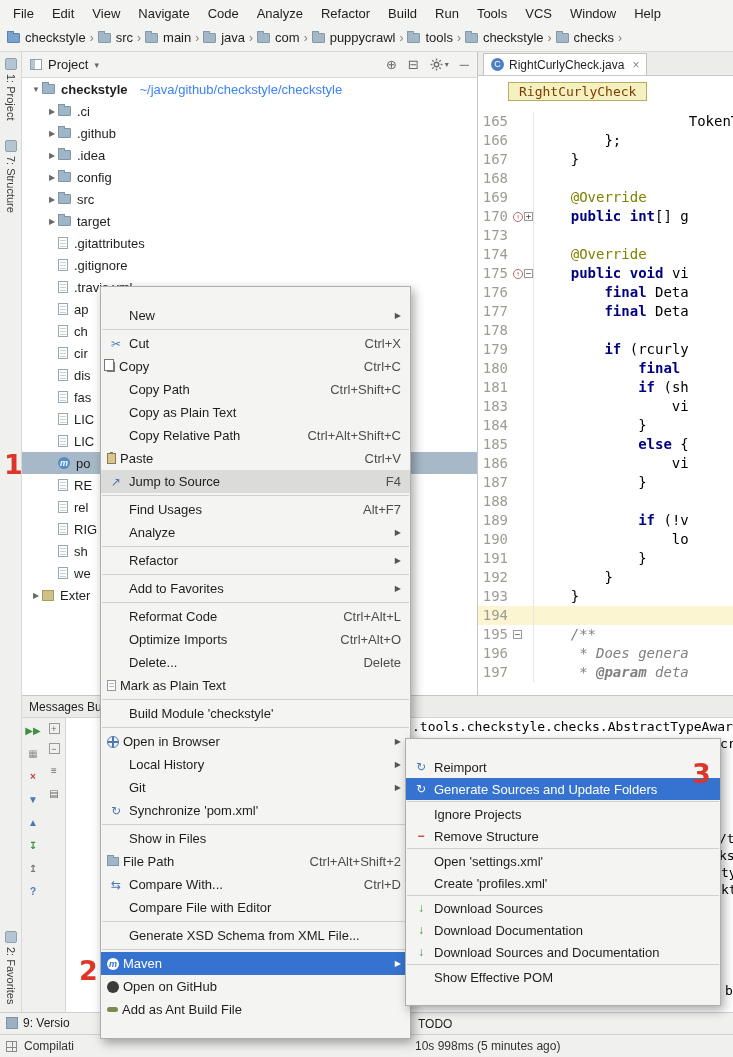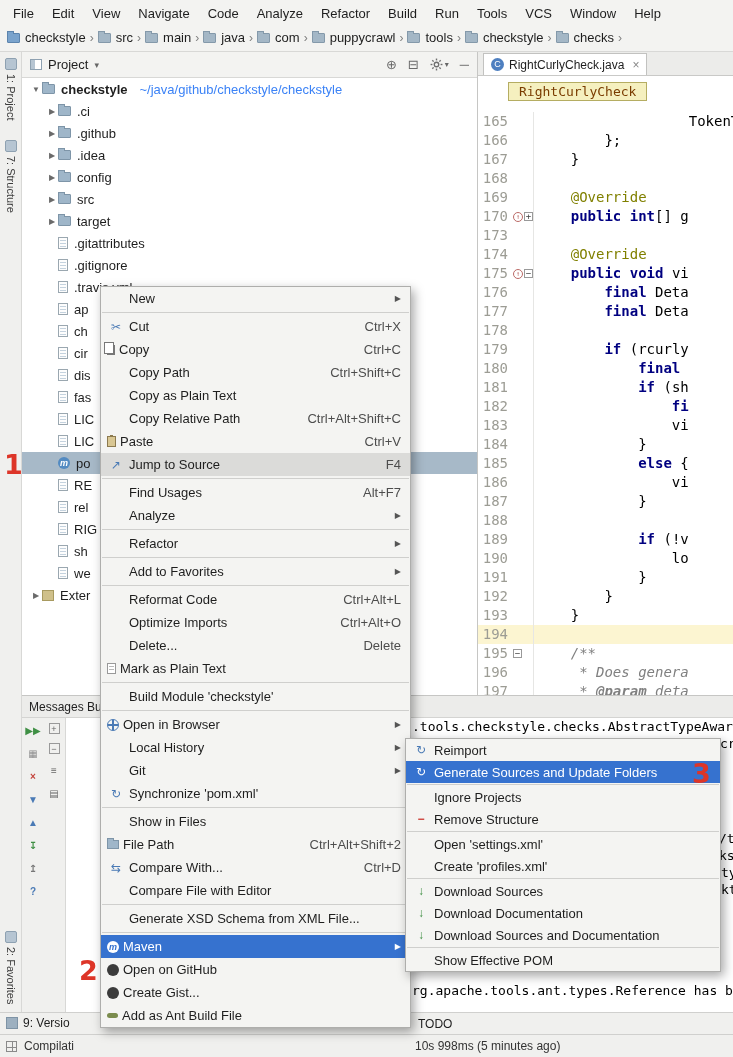--- a/index.html
+++ b/index.html
@@ -86,21 +86,21 @@
   #bstripe{position:absolute;left:0;top:1012px;width:733px;height:22px;background:#f0f0ee;border-top:1px solid #d0d0ce;font-size:12px;z-index:2}
   .sb-left{position:absolute;left:6px;top:3px;display:flex;gap:5px;align-items:center}
   .mini-ic{width:12px;height:12px;background:#9db0c0;border:1px solid #7e93a5}
   .sb-todo{position:absolute;left:418px;top:4px}
   #status{position:absolute;left:0;top:1034px;width:733px;height:23px;background:#f0f0ee;border-top:1px solid #d0d0ce;font-size:12px;color:#333;z-index:2}
   .grid-ic{position:absolute;left:6px;top:6px;width:11px;height:11px;border:1px solid #8a8a8a;background:linear-gradient(#8a8a8a 1px,transparent 1px) 0 5px/11px 11px no-repeat,linear-gradient(90deg,#8a8a8a 1px,transparent 1px) 5px 0/11px 11px no-repeat}
   .st-left{position:absolute;left:24px;top:4px}
   .st-right{position:absolute;left:415px;top:4px}
 
   
-  .menu{position:absolute;background:#f4f4f2;border:1px solid #aeaeac;box-shadow:3px 4px 10px rgba(0,0,0,.35);padding:0 0}
+  .menu{position:absolute;background:#f4f4f2;border:1px solid #aeaeac;box-shadow:3px 4px 10px rgba(0,0,0,.35);padding:17px 0}
   #cmenu{left:100px;top:286px;width:311px;z-index:5}
   #smenu{left:405px;top:738px;width:316px;z-index:6}
   .mitem{height:23px;display:flex;align-items:center;padding:0 9px 0 6px}
   #smenu .mitem{height:22px}
   .mic{width:18px;flex:0 0 18px;display:flex;align-items:center;justify-content:center;font-size:12px;color:#4a7ab5;margin-right:4px;font-weight:bold}
   .mlab{white-space:nowrap}
   .msc{margin-left:auto;color:#4d4d4d;padding-left:16px;white-space:nowrap}
   .marr{margin-left:auto;font-size:8px;color:#555}
   .msel{background:#3672cf;color:#fff}
   .msel .msc,.msel .marr,.msel .mic{color:#fff}
@@ -393,21 +393,20 @@
         <div class="cl"><span class="ln">170</span><span class="gt"><span class="ovr">↑</span><span class="fold">+</span></span><span class="ct">    <span class="sy-k">public </span><span class="sy-k">int</span><span class="sy-p">[] g</span></span></div>
         <div class="cl"><span class="ln">173</span><span class="gt"></span><span class="ct"></span></div>
         <div class="cl"><span class="ln">174</span><span class="gt"></span><span class="ct">    <span class="sy-a">@Override</span></span></div>
         <div class="cl"><span class="ln">175</span><span class="gt"><span class="ovr">↑</span><span class="fold">−</span></span><span class="ct">    <span class="sy-k">public void </span><span class="sy-p">vi</span></span></div>
         <div class="cl"><span class="ln">176</span><span class="gt"></span><span class="ct">        <span class="sy-k">final </span><span class="sy-p">Deta</span></span></div>
         <div class="cl"><span class="ln">177</span><span class="gt"></span><span class="ct">        <span class="sy-k">final </span><span class="sy-p">Deta</span></span></div>
         <div class="cl"><span class="ln">178</span><span class="gt"></span><span class="ct"></span></div>
         <div class="cl"><span class="ln">179</span><span class="gt"></span><span class="ct">        <span class="sy-k">if </span><span class="sy-p">(rcurly</span></span></div>
         <div class="cl"><span class="ln">180</span><span class="gt"></span><span class="ct">            <span class="sy-k">final</span></span></div>
         <div class="cl"><span class="ln">181</span><span class="gt"></span><span class="ct">            <span class="sy-k">if </span><span class="sy-p">(sh</span></span></div>
-        <div class="cl"><span class="ln">182</span><span class="gt"></span><span class="ct">                <span class="sy-k">fi</span></span></div>
         <div class="cl"><span class="ln">183</span><span class="gt"></span><span class="ct">                <span class="sy-p">vi</span></span></div>
         <div class="cl"><span class="ln">184</span><span class="gt"></span><span class="ct">            <span class="sy-p">}</span></span></div>
         <div class="cl"><span class="ln">185</span><span class="gt"></span><span class="ct">            <span class="sy-k">else </span><span class="sy-p">{</span></span></div>
         <div class="cl"><span class="ln">186</span><span class="gt"></span><span class="ct">                <span class="sy-p">vi</span></span></div>
         <div class="cl"><span class="ln">187</span><span class="gt"></span><span class="ct">            <span class="sy-p">}</span></span></div>
         <div class="cl"><span class="ln">188</span><span class="gt"></span><span class="ct"></span></div>
         <div class="cl"><span class="ln">189</span><span class="gt"></span><span class="ct">            <span class="sy-k">if </span><span class="sy-p">(!v</span></span></div>
         <div class="cl"><span class="ln">190</span><span class="gt"></span><span class="ct">                <span class="sy-p">lo</span></span></div>
         <div class="cl"><span class="ln">191</span><span class="gt"></span><span class="ct">            <span class="sy-p">}</span></span></div>
         <div class="cl"><span class="ln">192</span><span class="gt"></span><span class="ct">        <span class="sy-p">}</span></span></div>
@@ -604,24 +603,20 @@
       <div class="mitem msel">
         <span class="mic ic-maven">m</span>
         <span class="mlab">Maven</span>
         <span class="marr">▶</span>
       </div>
       <div class="mitem">
         <span class="mic ic-github"></span>
         <span class="mlab">Open on GitHub</span>
       </div>
       <div class="mitem">
-        <span class="mic ic-github"></span>
-        <span class="mlab">Create Gist...</span>
-      </div>
-      <div class="mitem">
         <span class="mic ic-ant"></span>
         <span class="mlab">Add as Ant Build File</span>
       </div>
     </div>
   <div id="smenu" class="menu">
       <div class="mitem">
         <span class="mic ic-refresh">↻</span>
         <span class="mlab">Reimport</span>
       </div>
       <div class="mitem msel">

